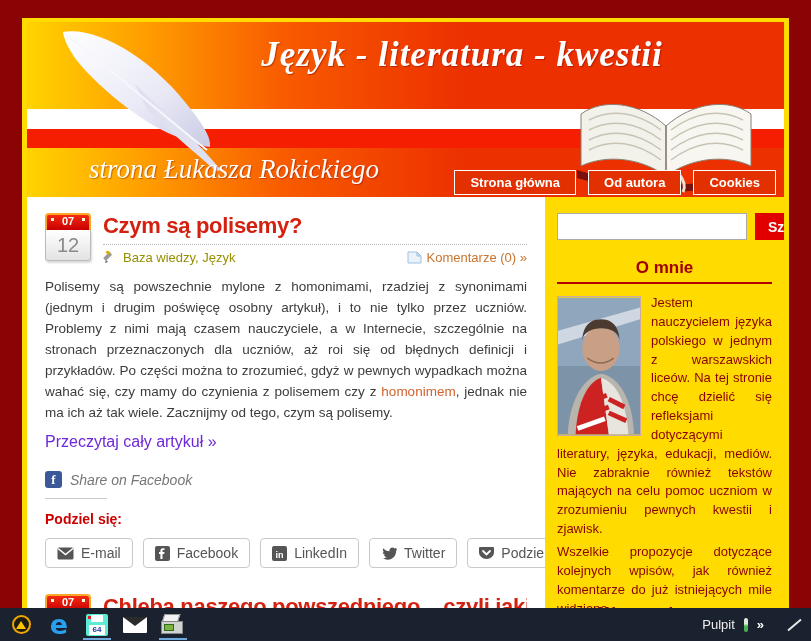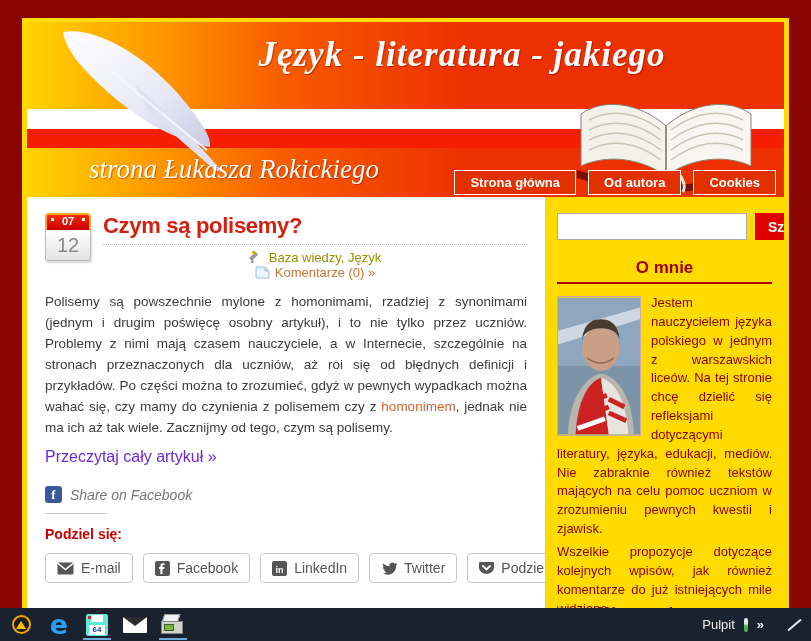--- a/index.html
+++ b/index.html
@@ -40,21 +40,21 @@
              border:2px solid #F9A825; border-bottom:none; border-radius:4px 4px 0 0;
              color:#fff; font-size:11px; font-weight:bold; text-align:center; line-height:13px; }
   .cal-top::before, .cal-top::after { content:""; position:absolute; top:3px; width:3px; height:3px; background:#ffd; }
   .cal-top::before { left:4px; } .cal-top::after { right:4px; }
   .cal-body { height:31px; background:linear-gradient(#ffffff,#e3e3e3); border:1px solid #bbb; border-top:none;
               border-radius:0 0 3px 3px; color:#8a8a8a; font-size:20px; text-align:center; line-height:30px;
               box-shadow:1px 2px 2px rgba(0,0,0,.15); }
   .head-main { flex:1; min-width:0; }
   .post-title { color:#D4200E; font-size:22px; font-weight:bold; letter-spacing:-.3px;
                 white-space:nowrap; overflow:hidden; padding-bottom:5px; border-bottom:1px dotted #b8b8b8; }
-  .meta { display:flex; justify-content:space-between; align-items:center; font-size:13px; padding-top:5px;flex-direction:column; }
+  .meta { display:flex; justify-content:space-between; align-items:center; font-size:13px; padding-top:5px; }
   .meta-left { display:flex; align-items:center; gap:6px; }
   .cats-olive { color:#968F00; }
   .comments { display:flex; align-items:center; gap:5px; color:#C8742F; cursor:pointer; }
   .post-body { font-size:13.5px; color:#3C3C3C; text-align:justify; line-height:1.55; margin:12px 0 10px; }
   .body-link { color:#D2622D; cursor:pointer; }
   .read-more { color:#6d28d9; font-size:16px; cursor:pointer; display:inline-block; margin-bottom:8px; }
   .fb-share { display:flex; align-items:center; gap:8px; margin:12px 0 10px; cursor:pointer; }
   .fb-share-label { font-style:italic; color:#777; font-size:14px; }
   .fb-badge { width:17px; height:17px; background:#3b5998; border-radius:3px; color:#fff; font-weight:bold;
               font-size:13px; text-align:center; line-height:17px; font-family:"Liberation Serif",serif; }
@@ -123,21 +123,21 @@
             <stop offset="0" stop-color="#ffffff"></stop>
               <stop offset="0.6" stop-color="#e9e9f6"></stop>
               <stop offset="1" stop-color="#c9cbe4"></stop>
           </linearGradient>
         </defs>
         <path d="M28,8 C62,2 118,34 158,88 C170,104 176,114 175,123 C165,122 152,116 140,112 C104,98 58,58 40,34 C33,24 29,15 28,8 Z" fill="url(#fg)"></path>
         <path d="M100,60 C130,88 152,108 170,128 L186,146 L181,147 C164,132 140,112 112,86 Z" fill="#dfe1f0"></path>
         <path d="M30,10 C70,40 120,85 172,126" stroke="#f6f6fd" stroke-width="2" fill="none"></path>
       </svg>
 
-      <div class="hdr-title">Język - literatura - jakiego</div>
+      <div class="hdr-title">Język - literatura - kwestii</div>
 
       <svg class="book" width="195" height="122" viewBox="0 0 195 122">
         <path d="M8,96 Q97,126 187,96 L187,104 Q97,132 8,104 Z" fill="#7A100C"></path>
         <path d="M97,52 C70,28 34,24 12,40 L12,92 C38,80 72,84 97,102 Z" fill="#f2f1ea" stroke="#8a7f72" stroke-width="1"></path>
         <path d="M97,52 C124,28 160,24 182,40 L182,92 C156,80 122,84 97,102 Z" fill="#f7f6f0" stroke="#8a7f72" stroke-width="1"></path>
         <path d="M20,46 C42,34 68,38 92,56 M20,56 C42,44 68,48 92,66 M20,66 C42,54 68,58 92,76 M20,76 C42,64 68,68 92,86" stroke="#c9c3b4" stroke-width="1.5" fill="none"></path>
         <path d="M102,56 C126,38 152,34 174,46 M102,66 C126,48 152,44 174,56 M102,76 C126,58 152,54 174,66 M102,86 C126,68 152,64 174,76" stroke="#c9c3b4" stroke-width="1.5" fill="none"></path>
         <path d="M97,52 L97,102" stroke="#9b8f80" stroke-width="2"></path>
         <path d="M110,100 q8,10 4,18" stroke="#e8e2cf" stroke-width="3" fill="none"></path>
       </svg>

